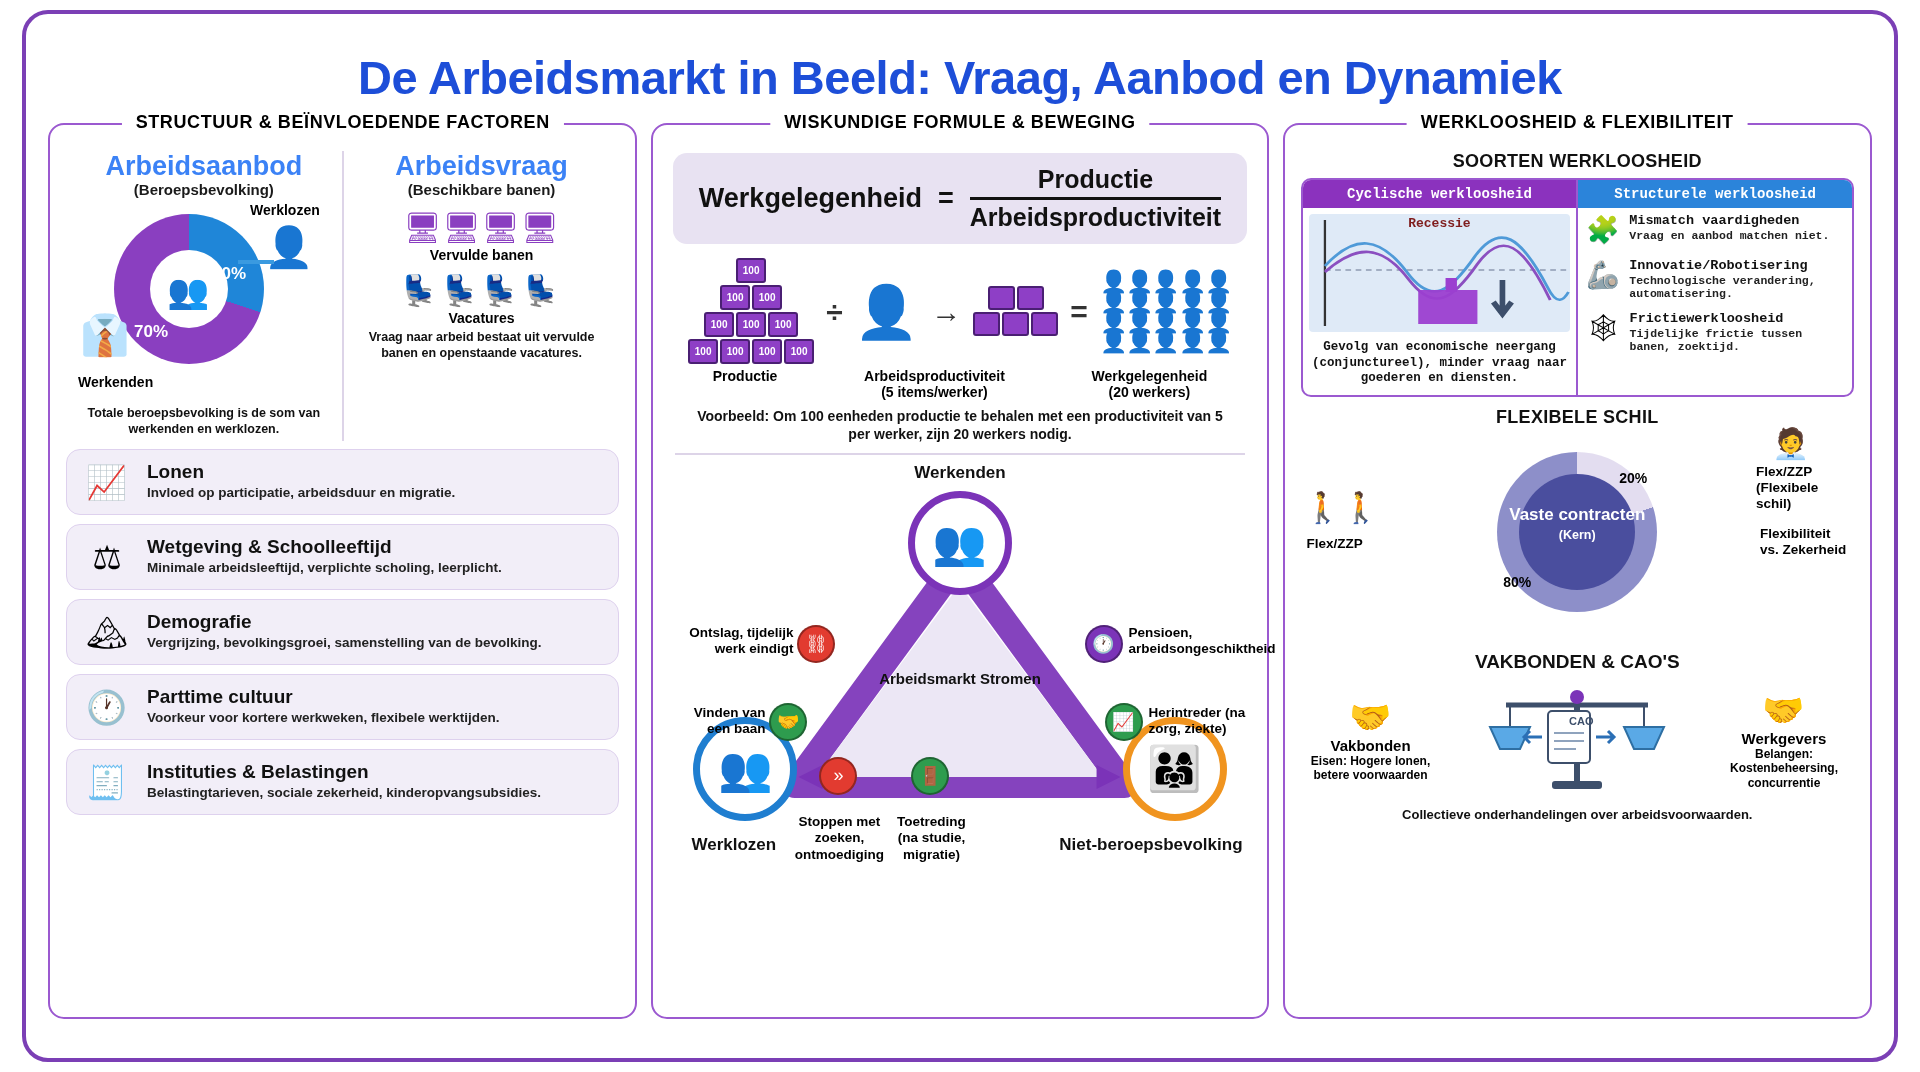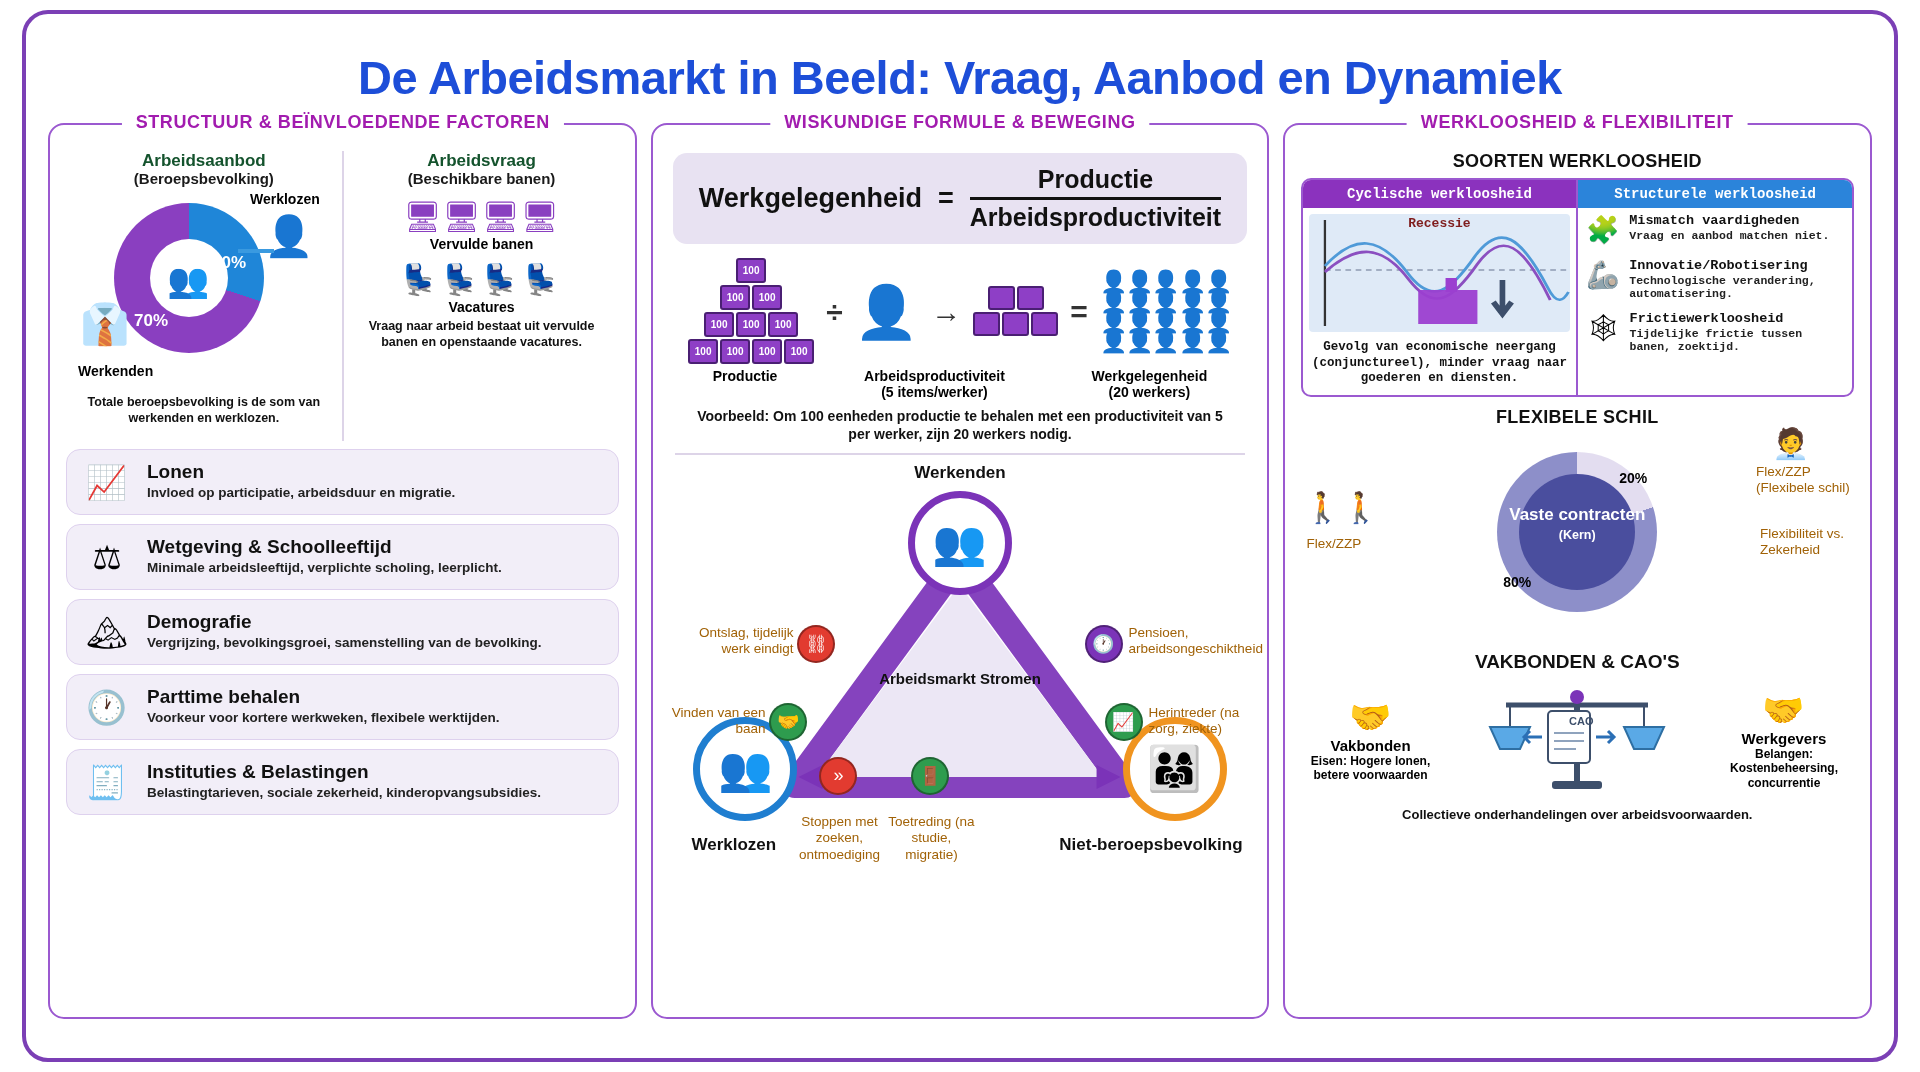--- a/index.html
+++ b/index.html
@@ -33,28 +33,28 @@
     border-radius: 16px;
     padding: 26px 16px 12px 16px;
     flex: 1;
   }
   .col.mid { flex: 1.05; }
   .col-title {
     position: absolute; top: -13px; left: 50%;
     transform: translateX(-50%);
     background: #ffffff; padding: 0 14px;
     font-size: 18px; font-weight: bold; letter-spacing: 0.6px;
-    color: #a21caf; white-space: nowrap;
+    color: #000000; white-space: nowrap;
   }
   
   .supply-demand { display: flex; height: 290px; }
   .sd-half { flex: 1; position: relative; padding: 0 6px; }
   .sd-half.left { border-right: 2px solid #ddd4e8; }
   .sd-head { text-align: center; }
-  .sd-h1 { font-size: 17px; font-weight: bold; color: #14532d; }
+  .sd-h1 { font-size: 27px; font-weight: bold; color: #3b82f6; }
   .sd-h2 { font-size: 15px; font-weight: bold; color: #1a1a1a; margin-top: -1px;}
   .donut-wrap { position: relative; height: 200px; margin-top: 4px; }
   .donut {
     position: absolute; left: 42px; top: 12px;
     width: 150px; height: 150px; border-radius: 50%;
     background: conic-gradient(#1f86d8 0deg 108deg, #8a3fc0 108deg 360deg);
   }
   .donut::after {
     content: ""; position: absolute; left: 36px; top: 36px;
     width: 78px; height: 78px; border-radius: 50%; background: #fff;
@@ -139,21 +139,21 @@
     text-align: center; font-size: 15px; font-weight: bold; color: #111; line-height: 1.15;
   }
   .pill {
     position: absolute; border-radius: 50%; width: 38px; height: 38px;
     display: flex; align-items: center; justify-content: center;
     color: #fff; font-size: 18px; border: 2px solid rgba(0,0,0,.35);
   }
   .pill.red { background: #e23b30; }
   .pill.green { background: #2e9c4e; }
   .pill.purple { background: #7b33b8; }
-  .side-lbl { position: absolute; font-size: 13.5px; font-weight: normal; line-height: 1.2; color:#a16207;}
+  .side-lbl { position: absolute; font-size: 13.5px; font-weight: bold; line-height: 1.2; color:#000000;}
   
   .sec-head { text-align: center; font-size: 18px; font-weight: bold; color: #111; margin-bottom: 6px; letter-spacing:.3px;}
   .unemp { display: flex; border: 2px solid #9b59d0; border-radius: 10px; overflow: hidden; font-family: Liberation Mono, monospace; }
   .ucol { flex: 1; }
   .ucol.left { border-right: 2px solid #9b59d0; }
   .ubar { font-size: 14px; font-weight: bold; color: #fff; padding: 6px 4px; text-align: center; }
   .ubar.cyc { background: #8b32be; }
   .ubar.str { background: #2b84da; }
   .chartbox { position: relative; height: 118px; background: #dfeaf7; margin: 6px; border-radius:4px; overflow:hidden;}
   .recessie { position: absolute; left: 50%; transform: translateX(-50%); top: 2px; font-size: 13px; font-weight: bold; color:#7f1d1d;}
@@ -252,21 +252,21 @@
         <div class="factor">
           <div class="f-ico">🏔</div>
           <div>
             <div class="f-title">Demografie</div>
             <div class="f-desc">Vergrijzing, bevolkingsgroei, samenstelling van de bevolking.</div>
           </div>
         </div>
         <div class="factor">
           <div class="f-ico">🕐</div>
           <div>
-            <div class="f-title">Parttime behalen</div>
+            <div class="f-title">Parttime cultuur</div>
             <div class="f-desc">Voorkeur voor kortere werkweken, flexibele werktijden.</div>
           </div>
         </div>
         <div class="factor">
           <div class="f-ico">🧾</div>
           <div>
             <div class="f-title">Instituties &amp; Belastingen</div>
             <div class="f-desc">Belastingtarieven, sociale zekerheid, kinderopvangsubsidies.</div>
           </div>
         </div>

